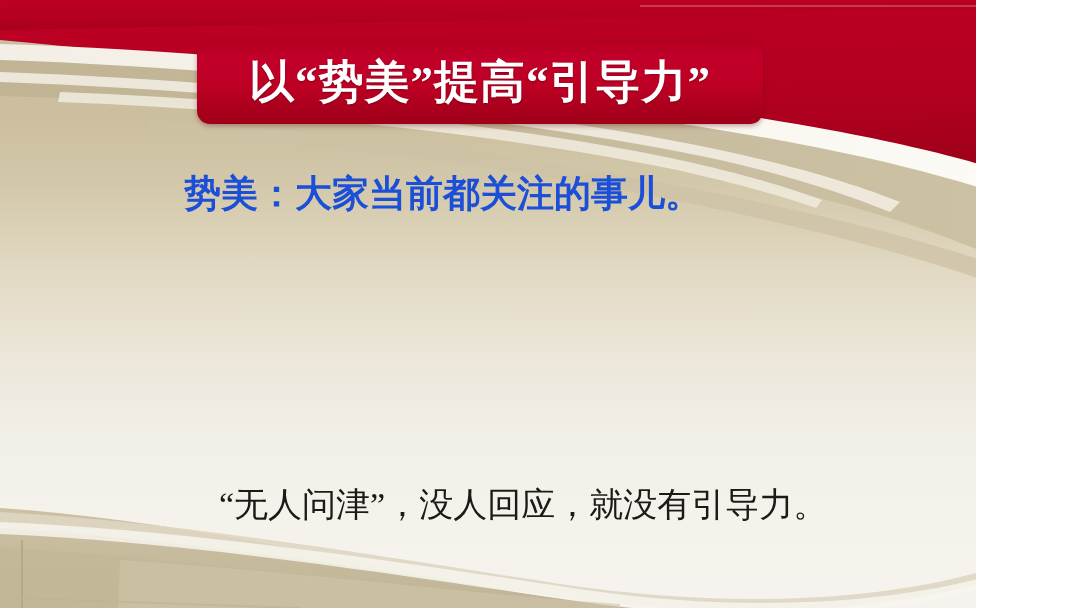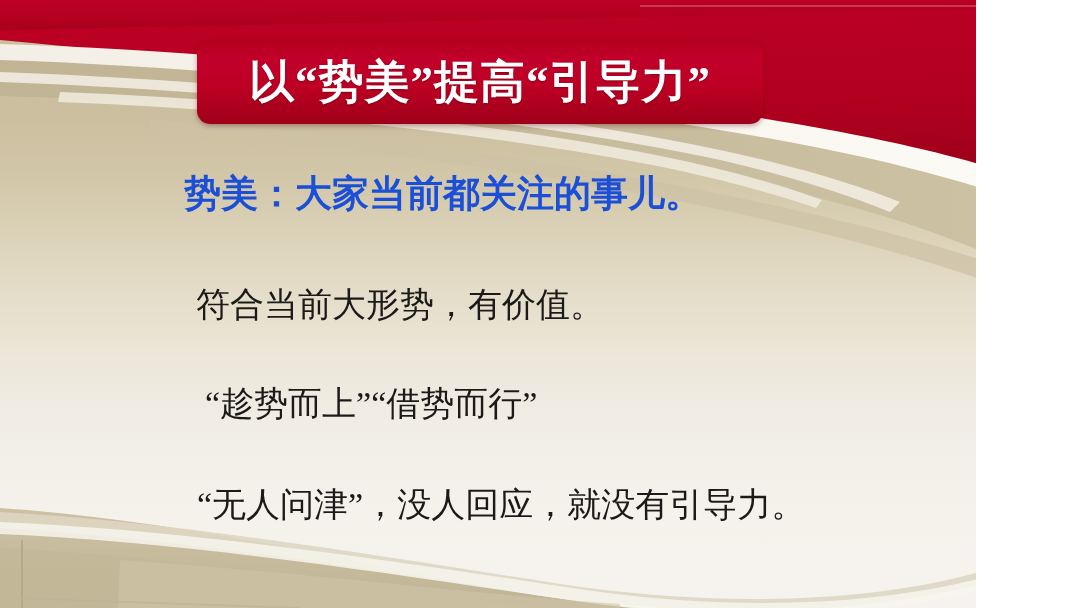--- a/index.html
+++ b/index.html
@@ -92,21 +92,21 @@
     position: absolute;
     color: #1c1a18;
     font-family: "Liberation Serif", "DejaVu Serif", serif;
     font-weight: normal;
     font-size: 34px;
     line-height: 1.15;
     white-space: nowrap;
   }
   .body-line.l1 { left: 196px; top: 285px; }
   .body-line.l2 { left: 205px; top: 384px; }
-  .body-line.l3 { left: 197px; top: 485px; }
+  .body-line.l3 { left: 219px; top: 485px; }
 </style>
 </head>
 <body>
 
 <div id="slide">
 
   <svg id="decor" viewBox="0 0 1080 608" preserveAspectRatio="none">
     <defs>
       <linearGradient id="redgrad" x1="0" y1="0" x2="0.2" y2="1">
         <stop offset="0%" stop-color="#bd0024"></stop>
@@ -216,20 +216,18 @@
     </g>
   </svg>
 
   <div id="title-banner">
     <span class="title-text">以“势美”提高“引导力”</span>
   </div>
 
   <div id="content">
     <div class="subhead">势美：大家当前都关注的事儿。</div>
 
-    <div class="body-line l1">符合当前大形势，有价值。</div>
-
-    <div class="body-line l2">“趁势而上”“借势而行”</div>
+
 
     <div class="body-line l3">“无人问津”，没人回应，就没有引导力。</div>
   </div>
 
 </div>
 
 </body></html>

